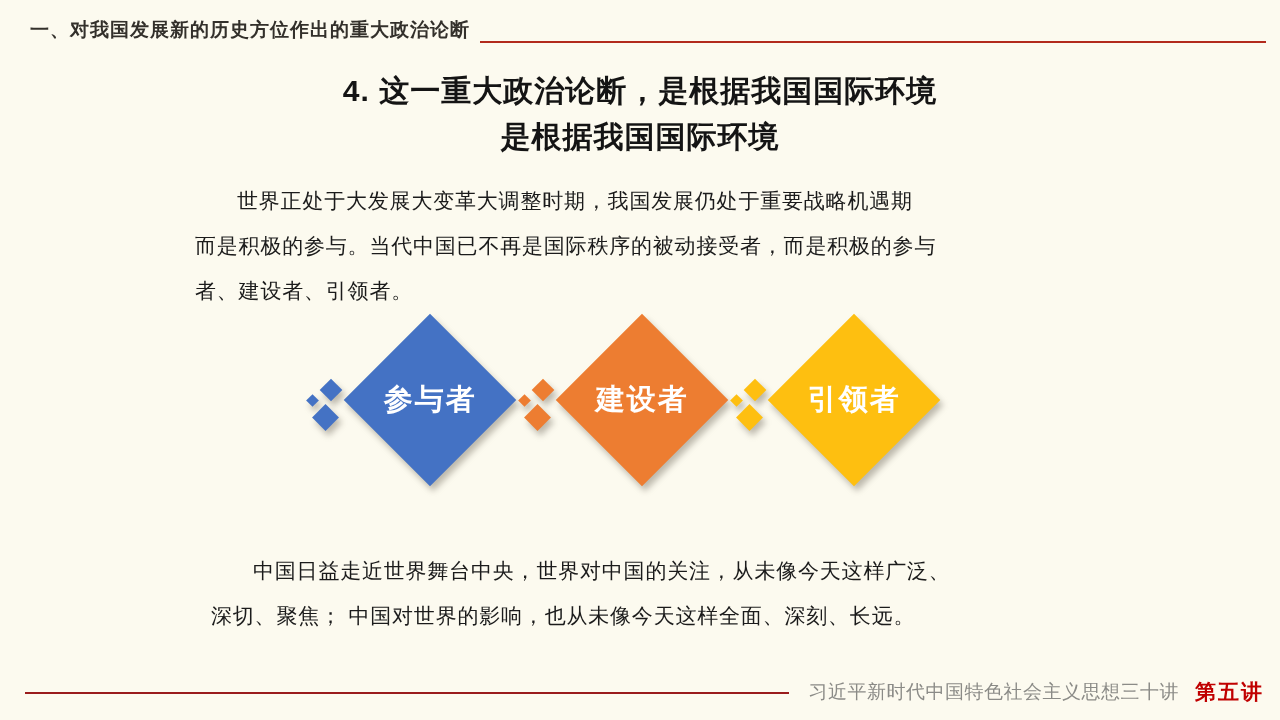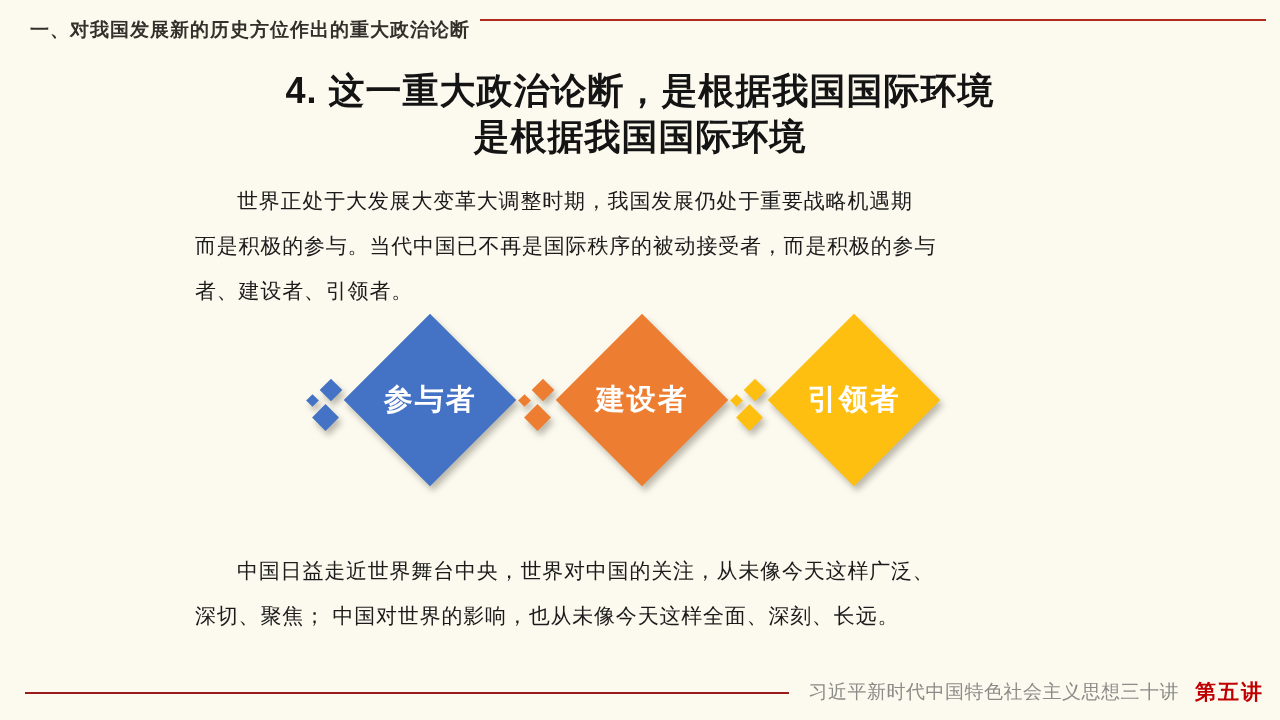--- a/index.html
+++ b/index.html
@@ -10,47 +10,47 @@
   .slide{
     position:relative;
     width:1280px;height:720px;
     background:#FCFAEF;
     overflow:hidden;
   }
 
   
   .header{
     position:absolute;top:17px;left:30px;right:14px;
-    display:flex;align-items:flex-start;
+    display:flex;align-items:flex-end;
   }
   .header-title{
     font-size:19px;font-weight:bold;color:#33302B;
     letter-spacing:1px;white-space:nowrap;
   }
   .header-line{
     flex:1;height:0;border-top:2px solid #B22A1C;
     margin-left:10px;margin-top:2px;
   }
 
   
   .title{
     position:absolute;top:68px;left:0;width:100%;
     text-align:center;color:#141414;
-    font-size:36px;font-weight:bold;line-height:46px;
+    font-size:30px;font-weight:bold;line-height:46px;
     letter-spacing:1px;
   }
 
   
   .para{
     position:absolute;left:195px;width:905px;
     font-size:21px;color:#1B1B1B;line-height:45px;
     letter-spacing:0.8px;
   }
   .para1{top:178px;}
-  .para2{top:548px;}
+  .para2{top:548px;margin-left:16px;}
   .para .line{white-space:nowrap;}
   .para .indent{text-indent:2em;}
 
   
   .diagram{
     position:absolute;top:312px;left:0;width:1280px;height:185px;
   }
   .dwrap{
     position:absolute;
     filter:drop-shadow(3px 5px 3px rgba(110,105,90,0.45));

